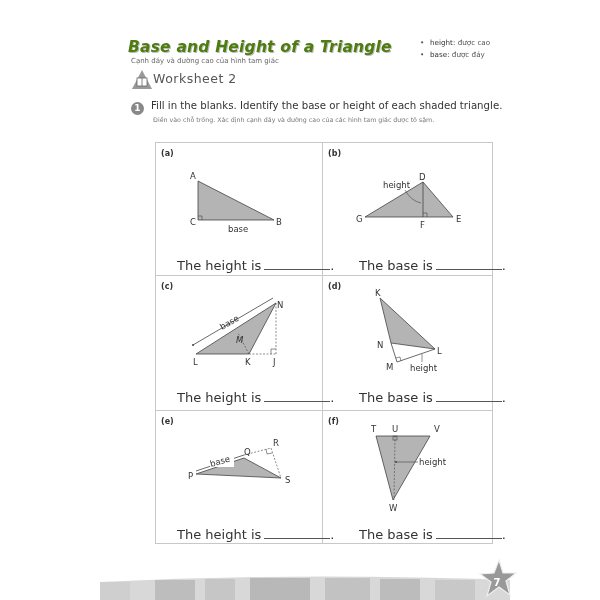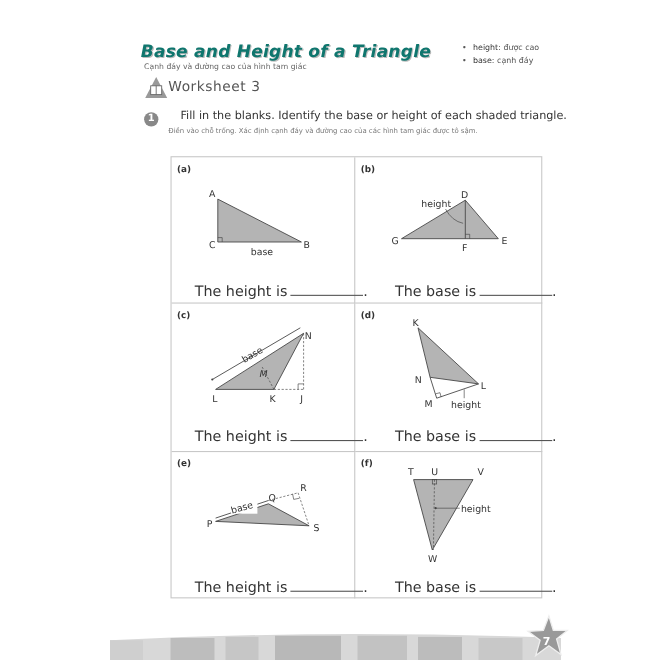--- a/index.html
+++ b/index.html
@@ -1,56 +1,56 @@
 <!DOCTYPE html>
 <html><head>
 <meta charset="utf-8">
 <style>
   html, body { margin:0; padding:0; background:#ffffff; }
   body { width:600px; height:600px; position:relative; overflow:hidden; font-family:"DejaVu Sans", sans-serif; color:#333; }
   .title {
     position:absolute; left:128px; top:38px; font-family:"DejaVu Sans", sans-serif; font-weight:bold; font-style:italic;
-    font-size:15.5px; color:#0f766e; letter-spacing:0.2px; text-shadow:1px 1px 0 #bbb;
+    font-size:15.5px; color:#4d7c0f; letter-spacing:0.2px; text-shadow:1px 1px 0 #bbb;
   }
   .subtitle { position:absolute; left:131px; top:57px; font-size:7px; color:#666; }
   .vocab { position:absolute; left:420px; top:37px; font-size:7.2px; color:#555; line-height:12px; }
   .vocab .item { position:relative; padding-left:10px; }
   .vocab .item::before { content:"•"; position:absolute; left:0; top:0; }
   .vocab b { font-weight:normal; color:#333; }
   .ws-icon { position:absolute; left:131px; top:69px; }
   .ws-label { position:absolute; left:153px; top:71px; font-size:12.5px; color:#555; letter-spacing:0.5px; }
   .q-num { position:absolute; left:131px; top:102px; width:13px; height:13px; border-radius:50%; background:#888; color:#fff; font-size:9px; font-weight:bold; text-align:center; line-height:13px; }
-  .q-text { position:absolute; left:164px; top:100px; font-size:10.2px; color:#333; }
+  .q-text { position:absolute; left:151px; top:100px; font-size:10.2px; color:#333; }
   .q-sub { position:absolute; left:153px; top:116px; font-size:6.3px; color:#777; }
   .grid { position:absolute; left:155px; top:142px; width:338px; height:402px; border:1px solid #c8c8c8; box-sizing:border-box; }
   .cell { position:absolute; border-right:1px solid #c8c8c8; border-bottom:1px solid #c8c8c8; box-sizing:border-box; }
   .cell-label { position:absolute; left:5px; top:6px; font-size:8px; font-weight:bold; color:#333; }
   .answer { position:absolute; font-size:13px; color:#333; white-space:nowrap; }
   .blank { display:inline-block; width:66px; border-bottom:1px solid #555; margin-left:3px; height:7px; vertical-align:baseline; }
   svg text { font-family:"DejaVu Sans", sans-serif; }
   .footer { position:absolute; left:100px; top:572px; width:410px; height:28px; }
   .star { position:absolute; left:475px; top:558px; }
 </style>
 </head>
 <body>
 
 <div class="title">Base and Height of a Triangle</div>
 <div class="subtitle">Cạnh đáy và đường cao của hình tam giác</div>
 
 <div class="vocab">
   <div class="item"><b>height</b>: <span>được cao</span></div>
-  <div class="item"><b>base</b>: <span>cạnh đáy</span></div>
+  <div class="item"><b>base</b>: <span>được đáy</span></div>
 </div>
 
 <svg class="ws-icon" width="22" height="22" viewBox="0 0 22 22">
   <polygon points="11,1 21,20 1,20" fill="#999"></polygon>
   <rect x="6" y="9" width="10" height="8" fill="#fff" stroke="#666" stroke-width="0.8"></rect>
   <line x1="11" y1="9" x2="11" y2="17" stroke="#666" stroke-width="0.8"></line>
 </svg>
-<div class="ws-label">Worksheet 3</div>
+<div class="ws-label">Worksheet 2</div>
 
 <div class="q-num">1</div>
 <div class="q-text">Fill in the blanks. Identify the base or height of each shaded triangle.</div>
 <div class="q-sub">Điền vào chỗ trống. Xác định cạnh đáy và đường cao của các hình tam giác được tô sậm.</div>
 
 <div class="grid">
 
   <div class="cell" style="left:0;top:0;width:167px;height:133px;">
     <span class="cell-label">(a)</span>
     <svg width="167" height="100" style="position:absolute;left:0;top:0;">

